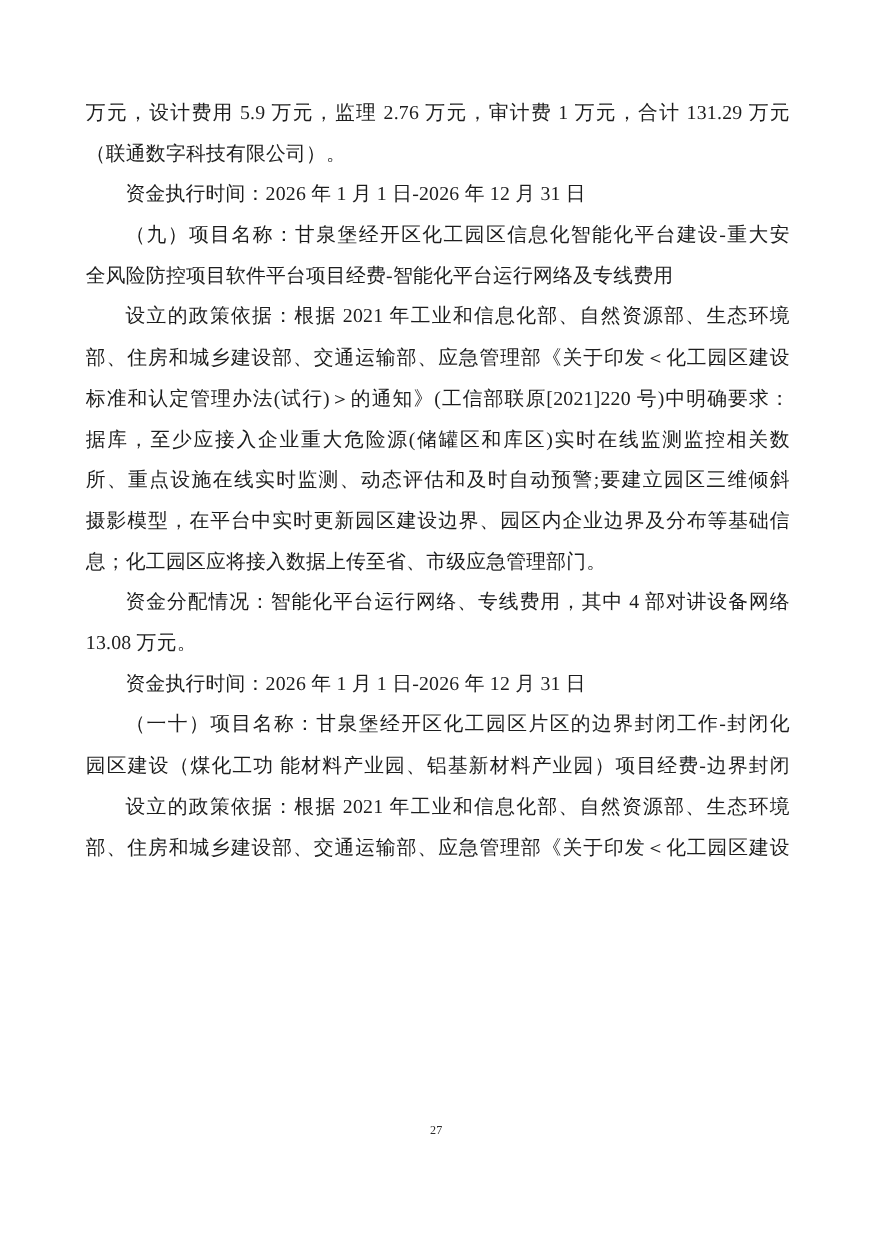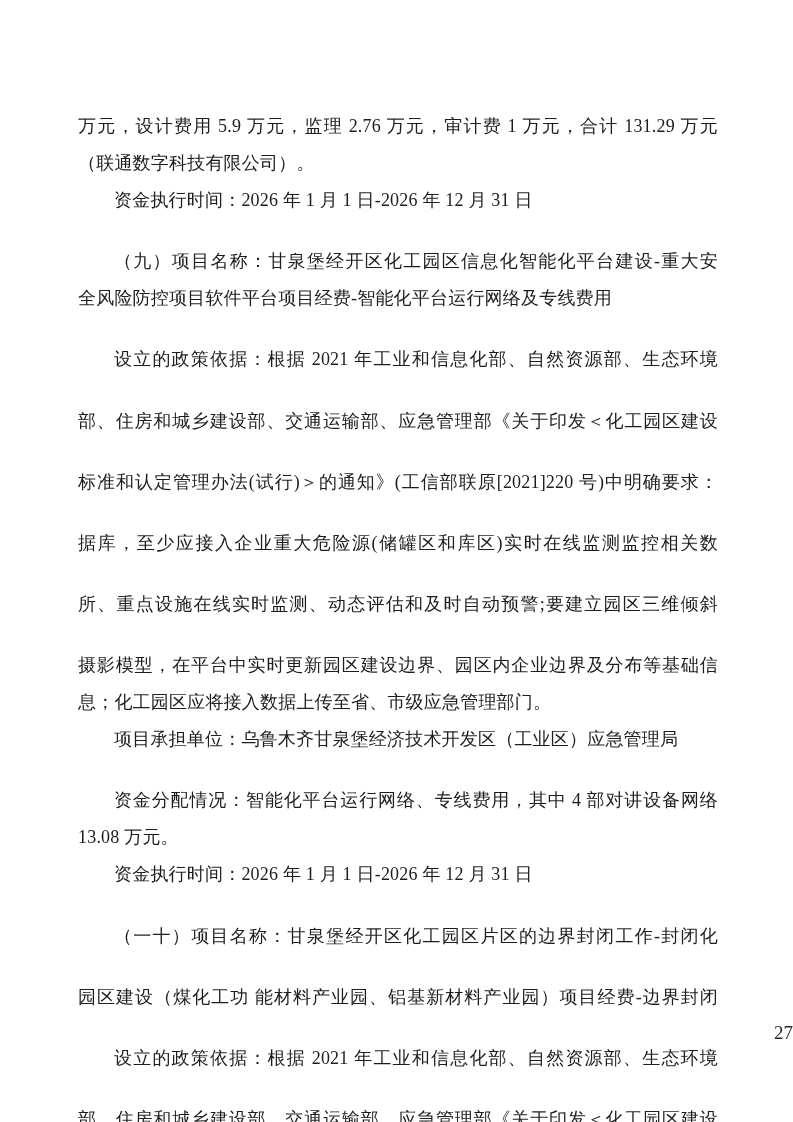--- a/index.html
+++ b/index.html
@@ -28,54 +28,52 @@
     height: 37.1px;
     white-space: nowrap;
     overflow: hidden;
     text-align: justify;
     text-align-last: left;
     letter-spacing: 0.2px;
   }
   .ln.jl {
     
     text-align-last: justify;
-    margin-top: 24px;
   }
   .ln.ind {
     
     text-indent: 2em;
   }
   .footer {
     position: absolute;
     top: 1022px;
     left: 0;
     width: 100%;
-    text-align: right;
-    font-size: 19px;
+    text-align: center;
+    font-size: 11px;
     color: #2a2a2a;
   }
 </style>
 </head>
 <body>
 
 <div class="page">
   <div class="content">
     <div class="ln jl">万元，设计费用 5.9 万元，监理 2.76 万元，审计费 1 万元，合计 131.29 万元</div>
     <div class="ln">（联通数字科技有限公司）。</div>
     <div class="ln ind">资金执行时间：2026 年 1 月 1 日-2026 年 12 月 31 日</div>
     <div class="ln ind jl">（九）项目名称：甘泉堡经开区化工园区信息化智能化平台建设-重大安</div>
     <div class="ln">全风险防控项目软件平台项目经费-智能化平台运行网络及专线费用</div>
     <div class="ln ind jl">设立的政策依据：根据 2021 年工业和信息化部、自然资源部、生态环境</div>
     <div class="ln jl">部、住房和城乡建设部、交通运输部、应急管理部《关于印发＜化工园区建设</div>
     <div class="ln jl">标准和认定管理办法(试行)＞的通知》(工信部联原[2021]220 号)中明确要求：</div>
     <div class="ln jl">据库，至少应接入企业重大危险源(储罐区和库区)实时在线监测监控相关数</div>
     <div class="ln jl">所、重点设施在线实时监测、动态评估和及时自动预警;要建立园区三维倾斜</div>
     <div class="ln jl">摄影模型，在平台中实时更新园区建设边界、园区内企业边界及分布等基础信</div>
     <div class="ln">息；化工园区应将接入数据上传至省、市级应急管理部门。</div>
-    <div class="ln ind">项目承担单位：乌鲁木齐甘泉堡经济技术开发区（工业区）应急管理局</div>
     <div class="ln ind jl">资金分配情况：智能化平台运行网络、专线费用，其中 4 部对讲设备网络</div>
     <div class="ln">13.08 万元。</div>
     <div class="ln ind">资金执行时间：2026 年 1 月 1 日-2026 年 12 月 31 日</div>
     <div class="ln ind jl">（一十）项目名称：甘泉堡经开区化工园区片区的边界封闭工作-封闭化</div>
     <div class="ln jl">园区建设（煤化工功 能材料产业园、铝基新材料产业园）项目经费-边界封闭</div>
     <div class="ln ind jl">设立的政策依据：根据 2021 年工业和信息化部、自然资源部、生态环境</div>
     <div class="ln jl">部、住房和城乡建设部、交通运输部、应急管理部《关于印发＜化工园区建设</div>
   </div>
   <div class="footer">27</div>
 </div>

